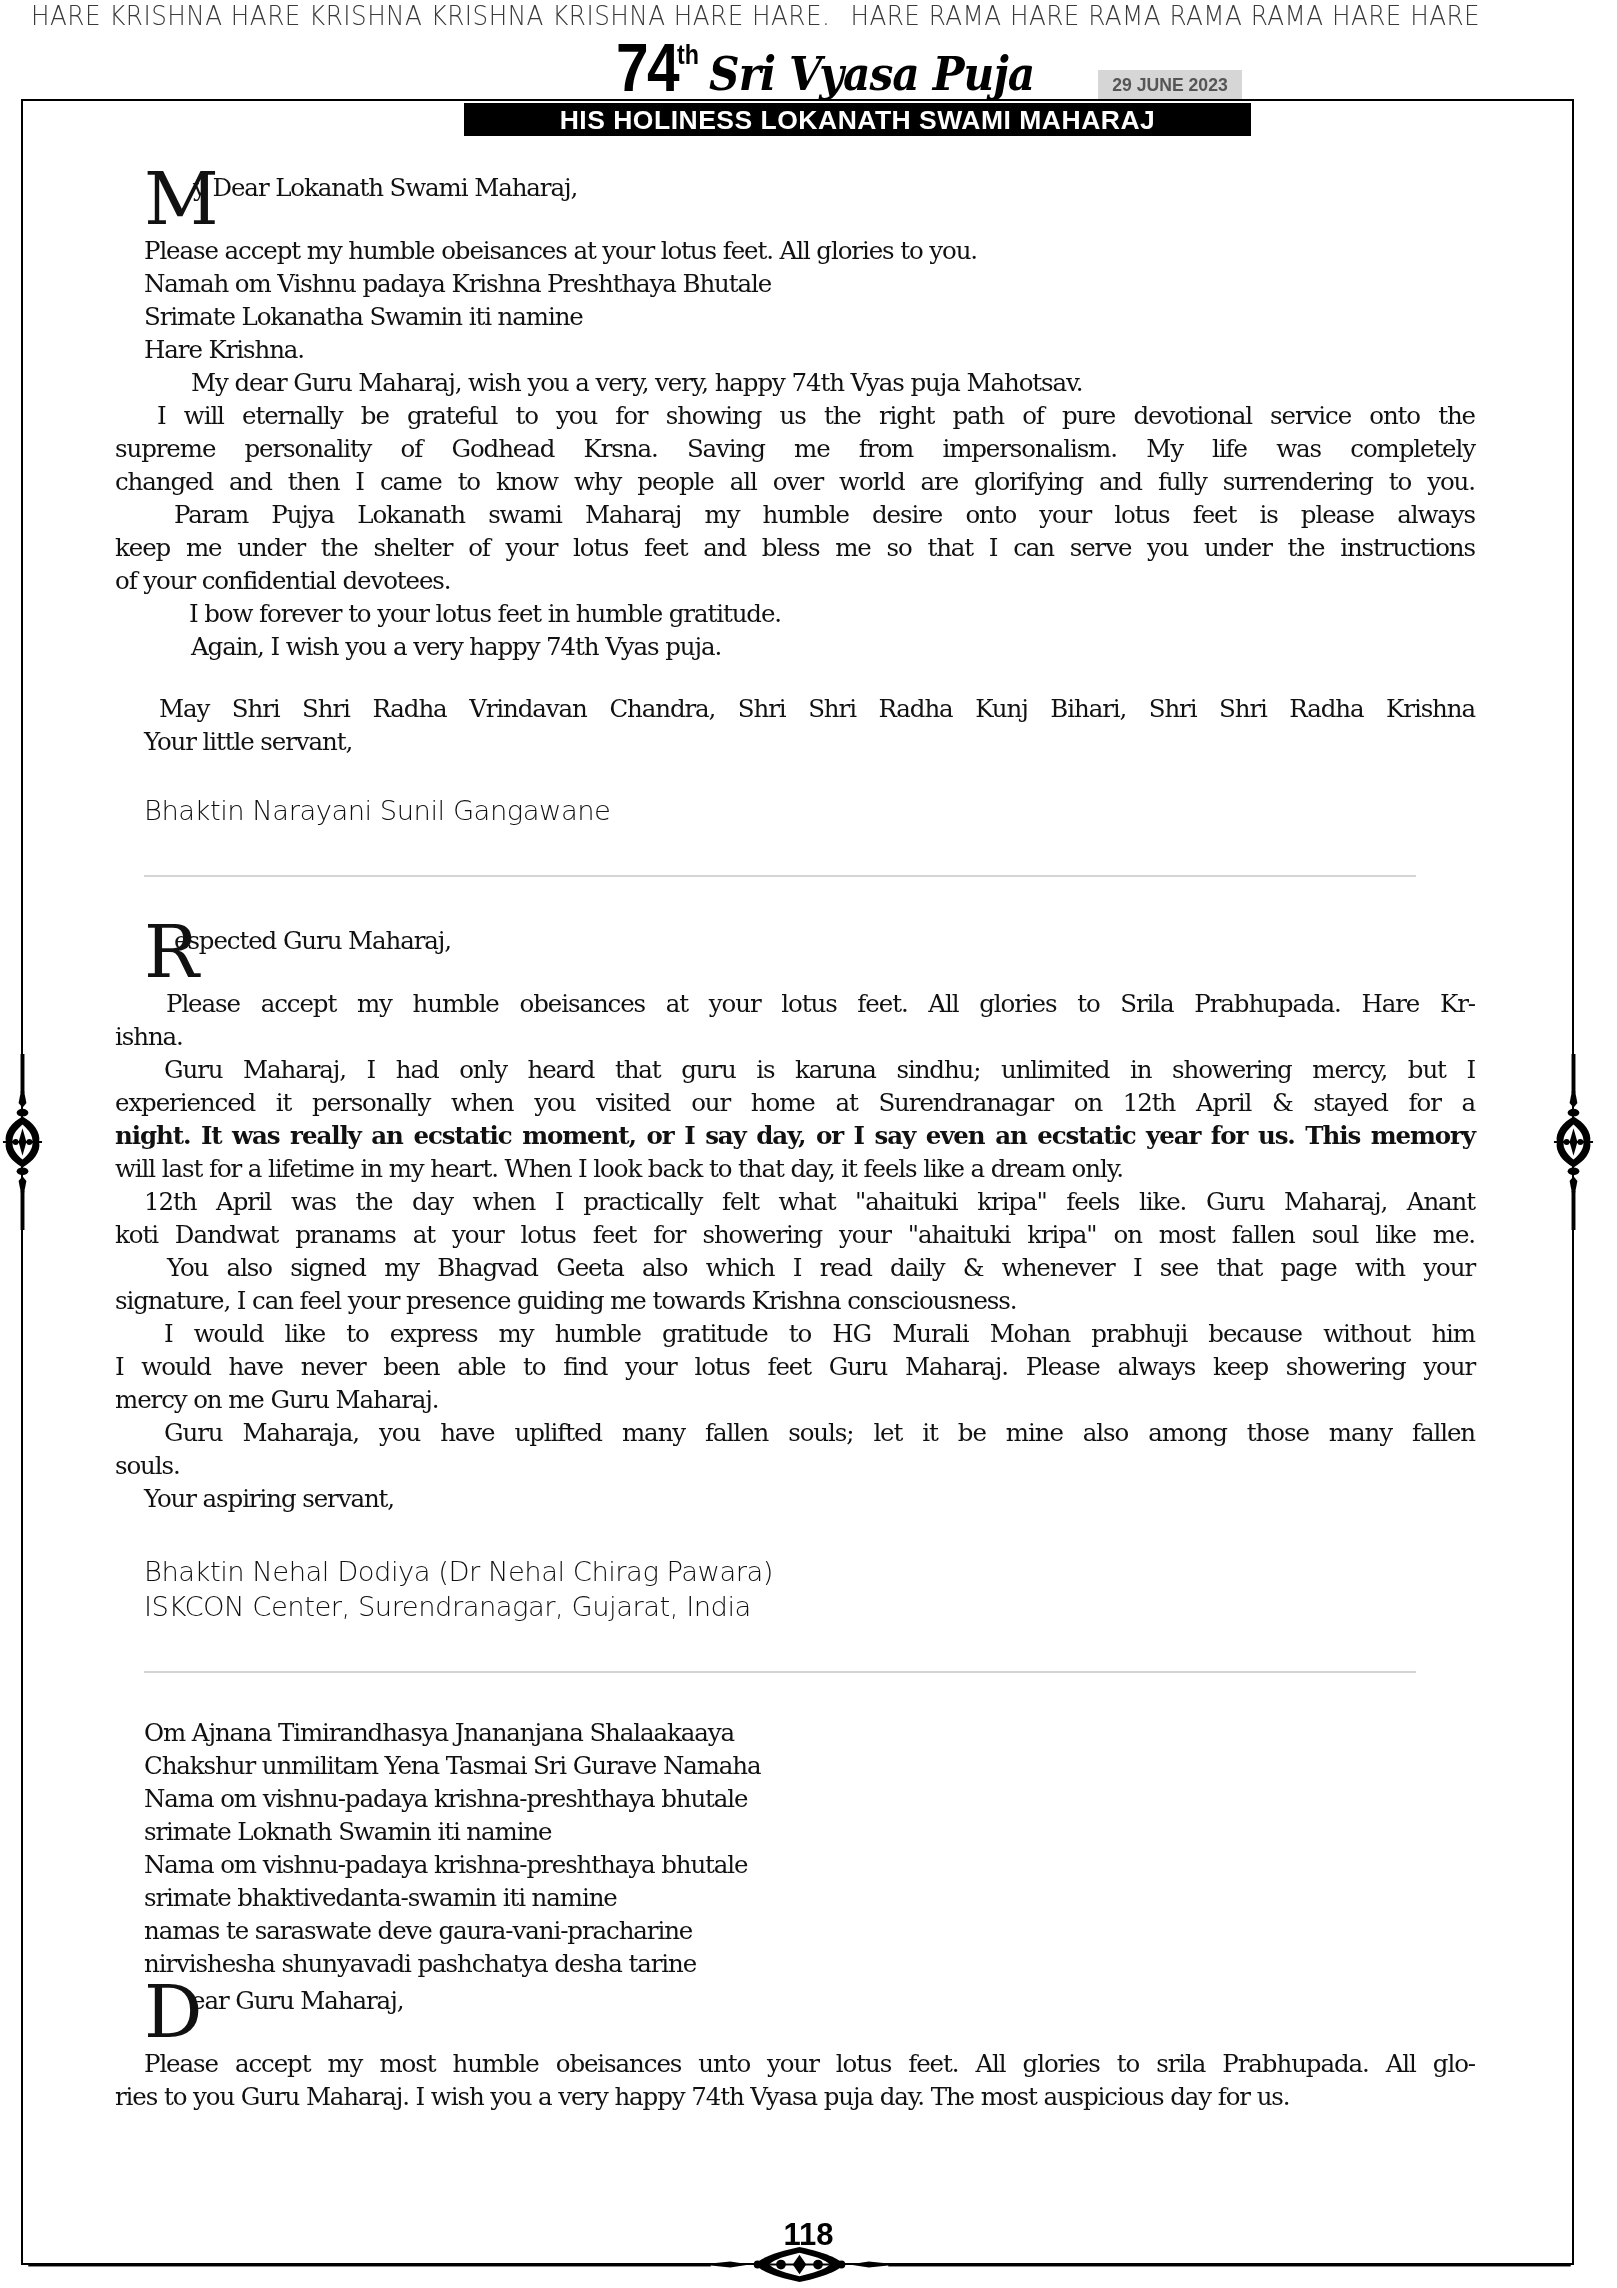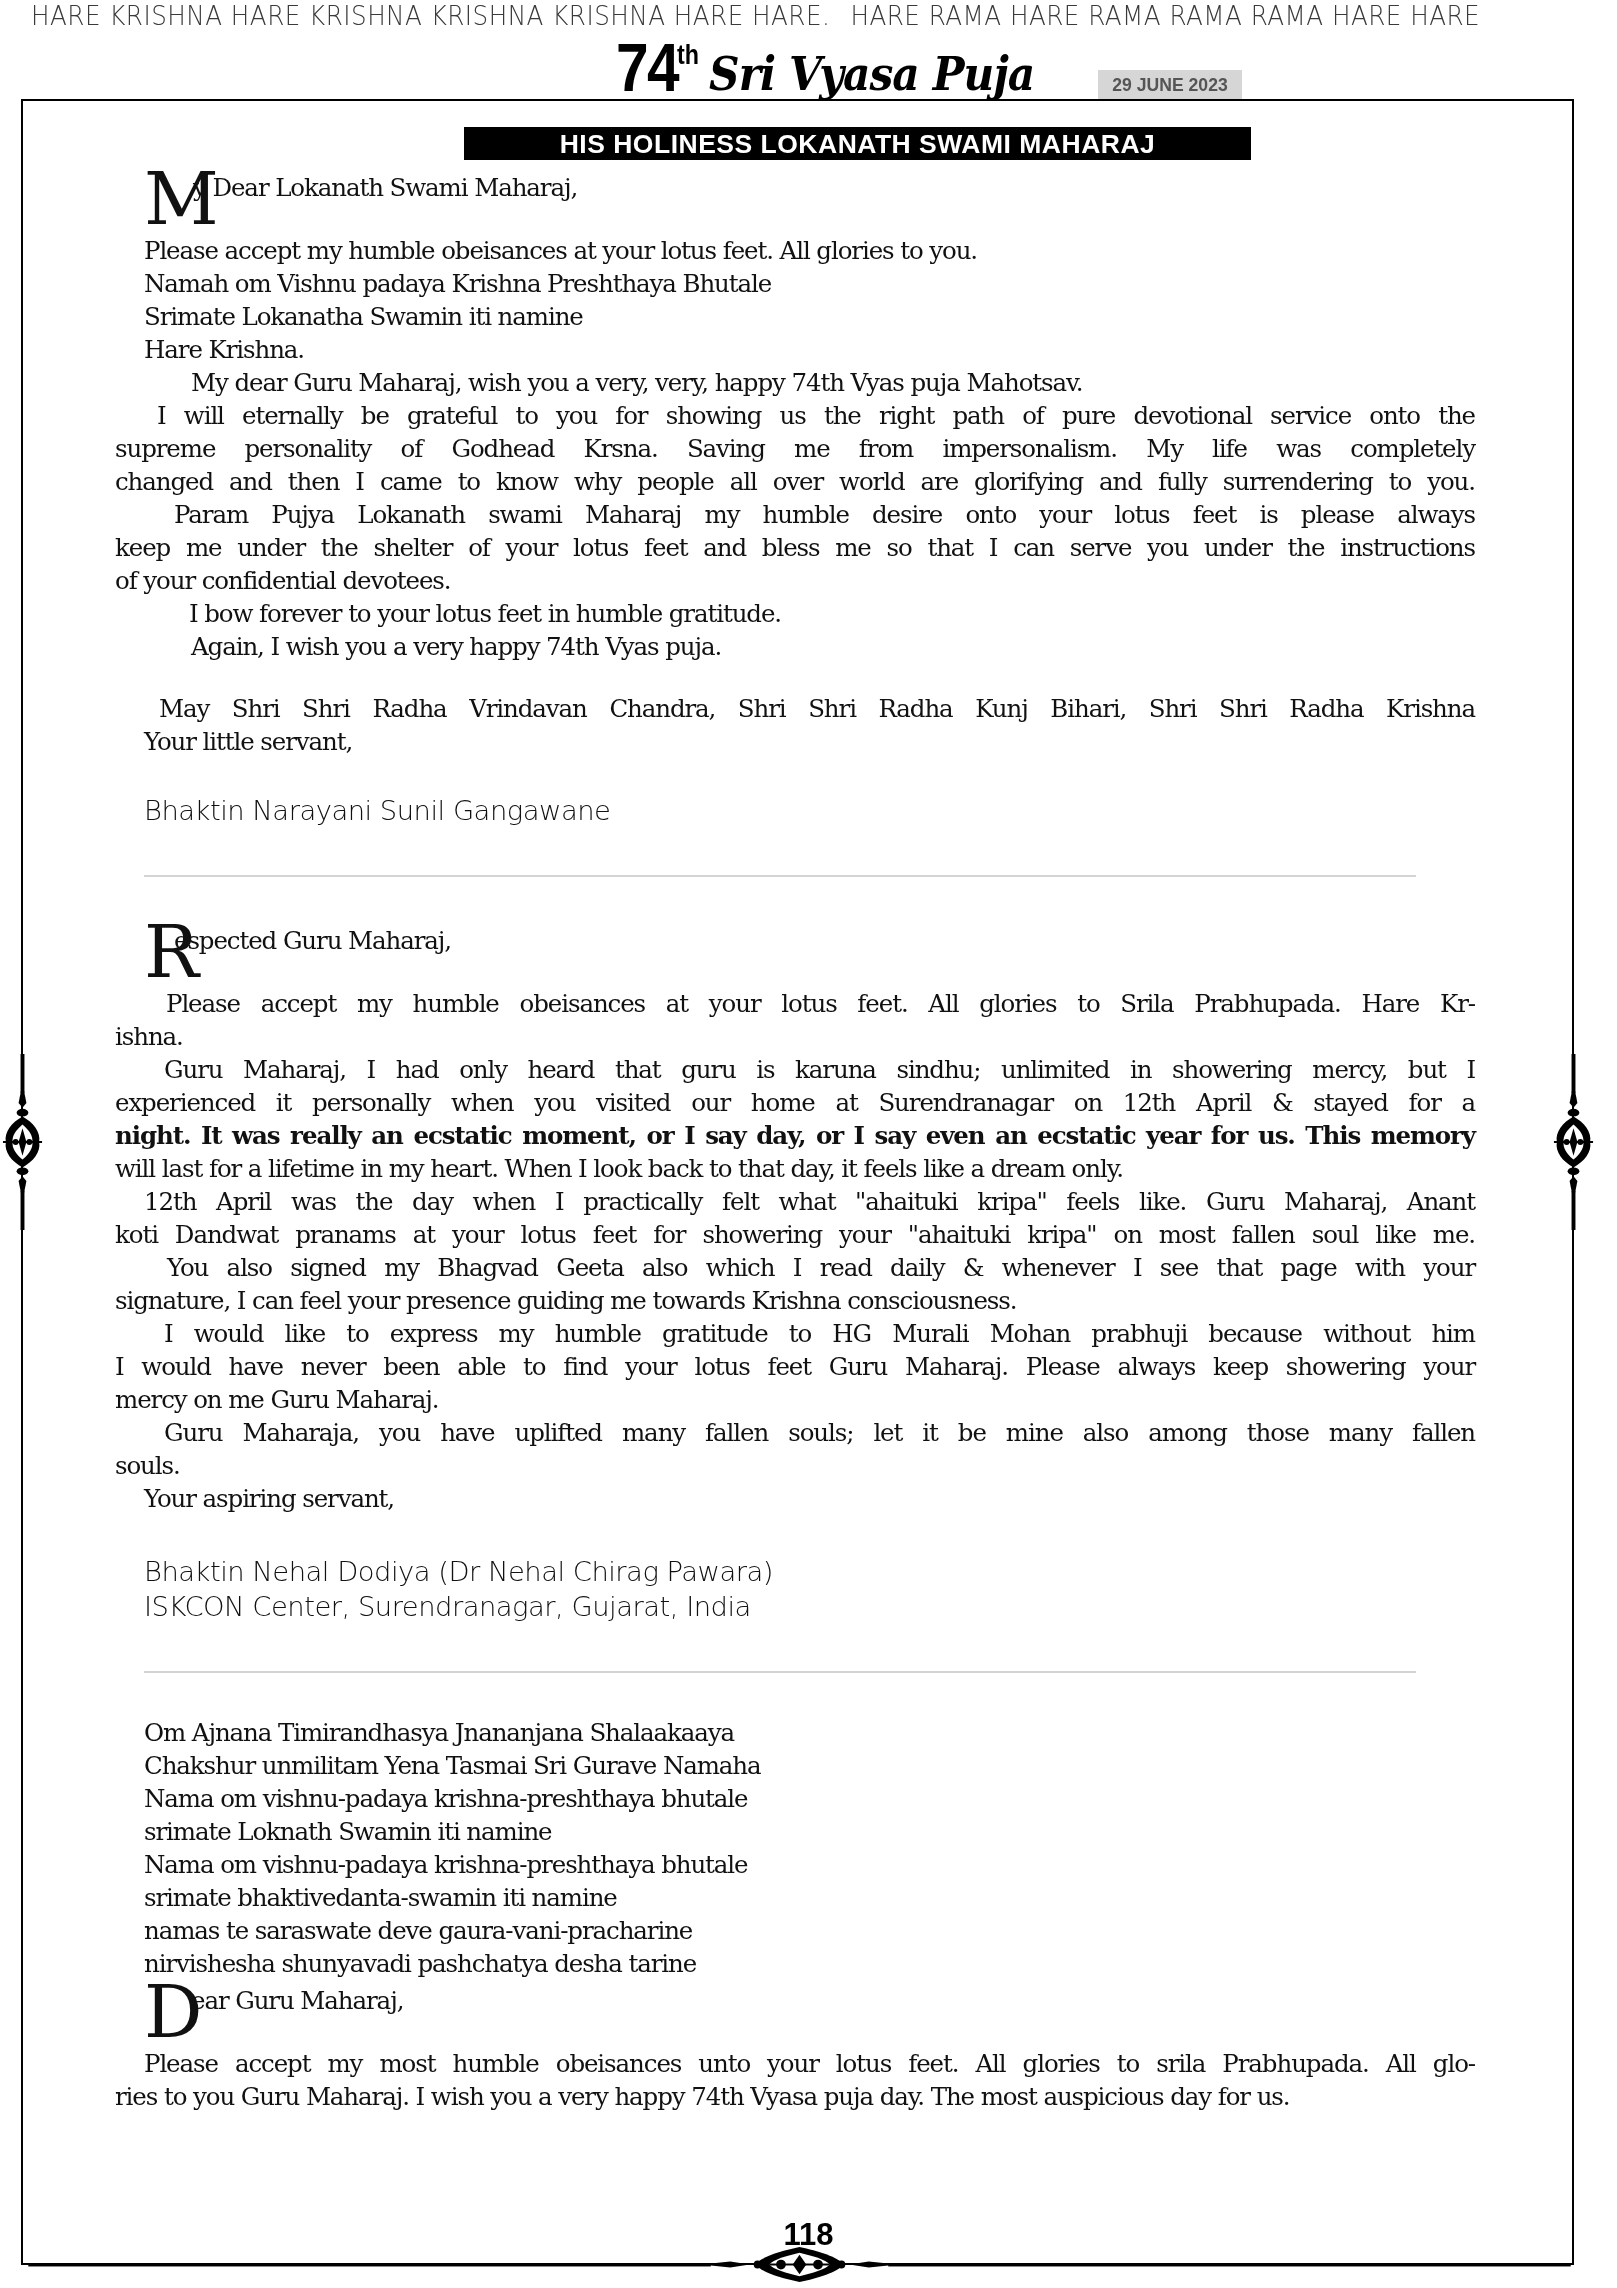--- a/index.html
+++ b/index.html
@@ -27,21 +27,20 @@
     position: absolute; top: 70px; left: 1070px; width: 144px; height: 29px;
     background: #d6d6d6; color: #555; font-family: "Liberation Sans", sans-serif;
     font-weight: bold; font-size: 17.6px; line-height: 31px; text-align: center;
     transform-origin: left; letter-spacing: 0px; margin-left: 28px;
   }
   .name-banner {
     position: absolute; top: 103px; left: 464px; width: 787px; height: 33px;
     background: #000; color: #fff; font-family: "Liberation Sans", sans-serif;
     font-weight: bold; font-size: 26.5px; line-height: 34px; text-align: center;
     letter-spacing: 0.5px;
-    margin-top: 24px;
   }
   .content {
     position: absolute; left: 144px; top: 167px; width: 1331px;
     font-family: "DejaVu Serif", serif; font-size: 24.5px; line-height: 33px; color: #111;
   }
   .ln { white-space: nowrap; height: 33px; overflow: visible; letter-spacing: -1.1px; }
   .ln.j { text-align: justify; text-align-last: justify; white-space: normal; }
   .dropcap-line { position: relative; height: 67px; }
   .dropcap {
     position: absolute; left: 29px; top: 0px; font-family: "DejaVu Serif", serif;

